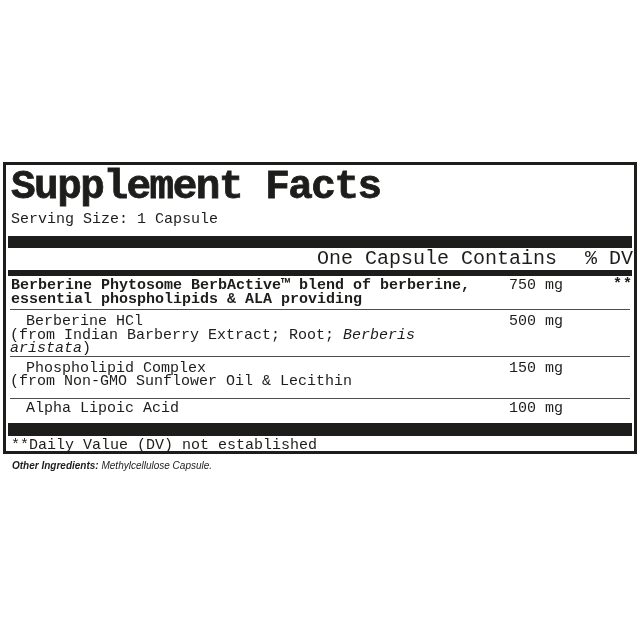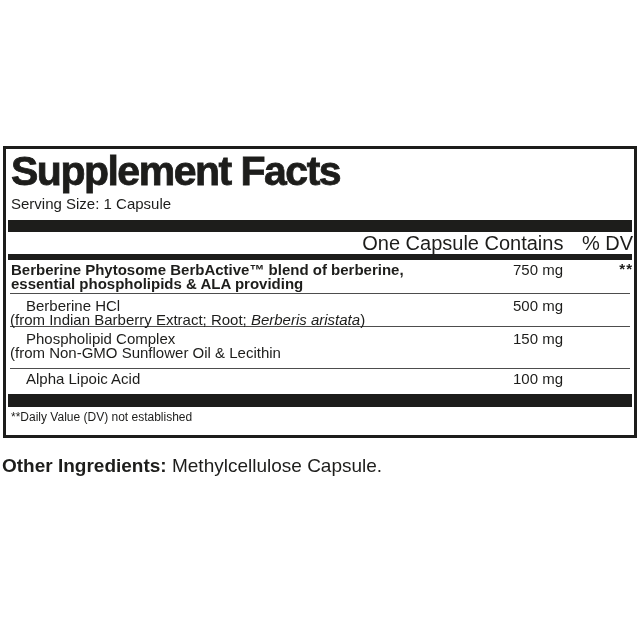--- a/index.html
+++ b/index.html
@@ -10,27 +10,28 @@
     background: #ffffff;
     font-family: "Liberation Sans", sans-serif;
     color: #1d1d1b;
     overflow: hidden;
   }
 
   
   .facts-box {
     position: absolute;
     left: 3px;
-    top: 146px;
+    top: 162px;
     width: 620px;
     height: 286px;
     border: 3px solid #1d1d1b;
     padding: 0 4px;
     box-sizing: content-box;
     background: #ffffff;
+    font-family: Liberation Mono, monospace;
   }
   .facts-title {
     margin: 2px 0 0 1px;
     font-size: 41px;
     line-height: 41px;
     font-weight: bold;
     letter-spacing: -1.5px;
     -webkit-text-stroke: 0.8px #1d1d1b;
     white-space: nowrap;
   }
@@ -90,30 +91,31 @@
   .row .dv-mark {
     position: absolute;
     right: -3px;
     top: 2px;
     font-weight: bold;
     letter-spacing: 1px;
   }
 
   .footnote {
     margin: 2px 0 0 1px;
-    font-size: 12px;
+    font-size: 15px;
     line-height: 16px;
   }
 
   .other-ingredients {
     position: absolute;
-    left: 2px;
+    left: 12px;
     top: 457px;
-    font-size: 19px;
+    font-size: 10px;
     line-height: 17px;
+    font-style: italic;
   }
   .other-ingredients .oi-label { font-weight: bold; }
 
   .it { font-style: italic; }
 </style>
 </head>
 <body>
 
 <div class="canvas">
 

